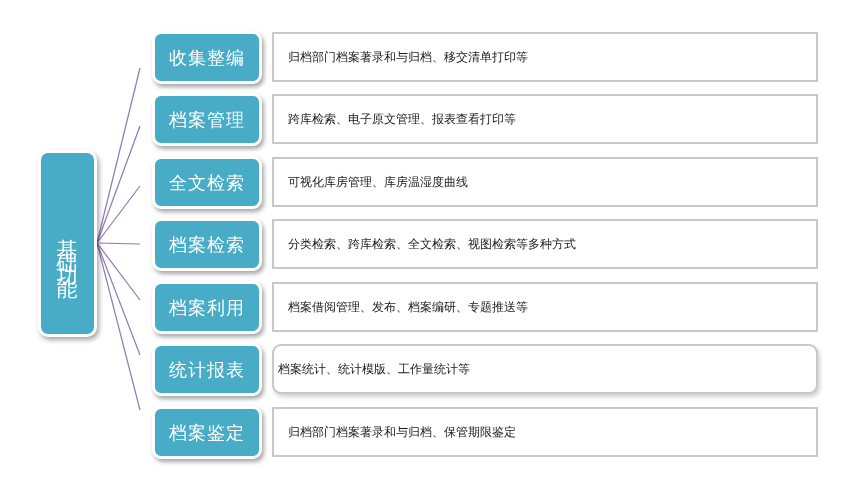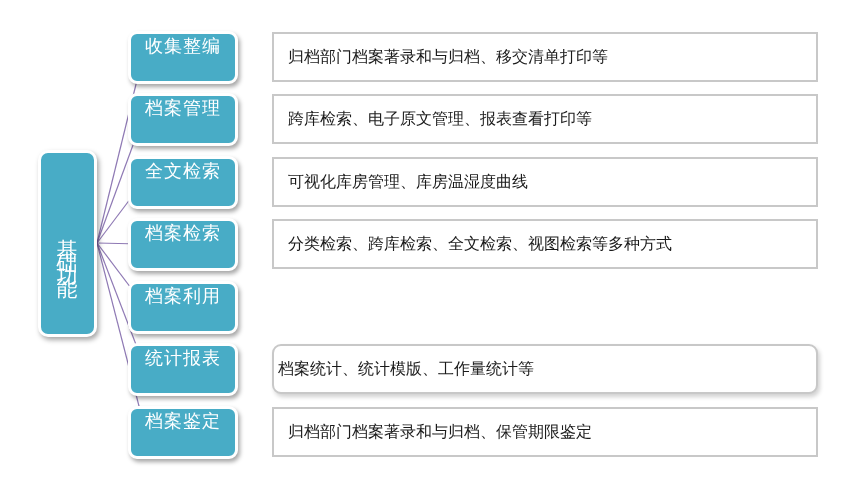--- a/index.html
+++ b/index.html
@@ -49,28 +49,29 @@
     margin-top: 8px;
   }
   .row {
     position: absolute;
     left: 0;
     width: 864px;
     height: 53px;
   }
   .branch-node {
     position: absolute;
-    left: 128px; top: 0;
+    left: 152px; top: 0;
     width: 110px; height: 53px;
     box-sizing: border-box;
     background: var(--node-fill, #48ACC6);
     border: 3px solid var(--node-border, #ffffff);
     border-radius: 9px;
     box-shadow: 2px 3px 4px rgba(0,0,0,0.35);
     display: flex;
+    align-items: center;
     justify-content: center;
   }
   .branch-node span {
     color: var(--node-text, #ffffff);
     font-size: 18px;
     letter-spacing: 1px;
     white-space: nowrap;
   }
   .desc-box {
     position: absolute;
@@ -78,21 +79,21 @@
     width: 546px; height: 50px;
     box-sizing: border-box;
     background: #ffffff;
     border: 2px solid var(--desc-border, #C8C8C8);
     display: flex;
     align-items: center;
     padding-left: 14px;
   }
   .desc-box span {
     color: var(--desc-text, #1A1A1A);
-    font-size: 16px;
+    font-size: 12px;
     white-space: nowrap;
   }
   .desc-box.rounded {
     border-radius: 9px;
     box-shadow: 2px 3px 4px rgba(0,0,0,0.18);
     padding-left: 4px;
   }
 </style>
 </head>
 <body>
@@ -146,20 +147,23 @@
     </div>
     <div class="desc-box">
       <span>分类检索、跨库检索、全文检索、视图检索等多种方式</span>
     </div>
   </div>
 
   <div class="row" style="top:281px">
     <div class="branch-node">
       <span>档案利用</span>
     </div>
+    <div class="desc-box">
+      <span>档案借阅管理、发布、档案编研、专题推送等</span>
+    </div>
   </div>
 
   <div class="row" style="top:343px">
     <div class="branch-node">
       <span>统计报表</span>
     </div>
     <div class="desc-box rounded">
       <span>档案统计、统计模版、工作量统计等</span>
     </div>
   </div>

